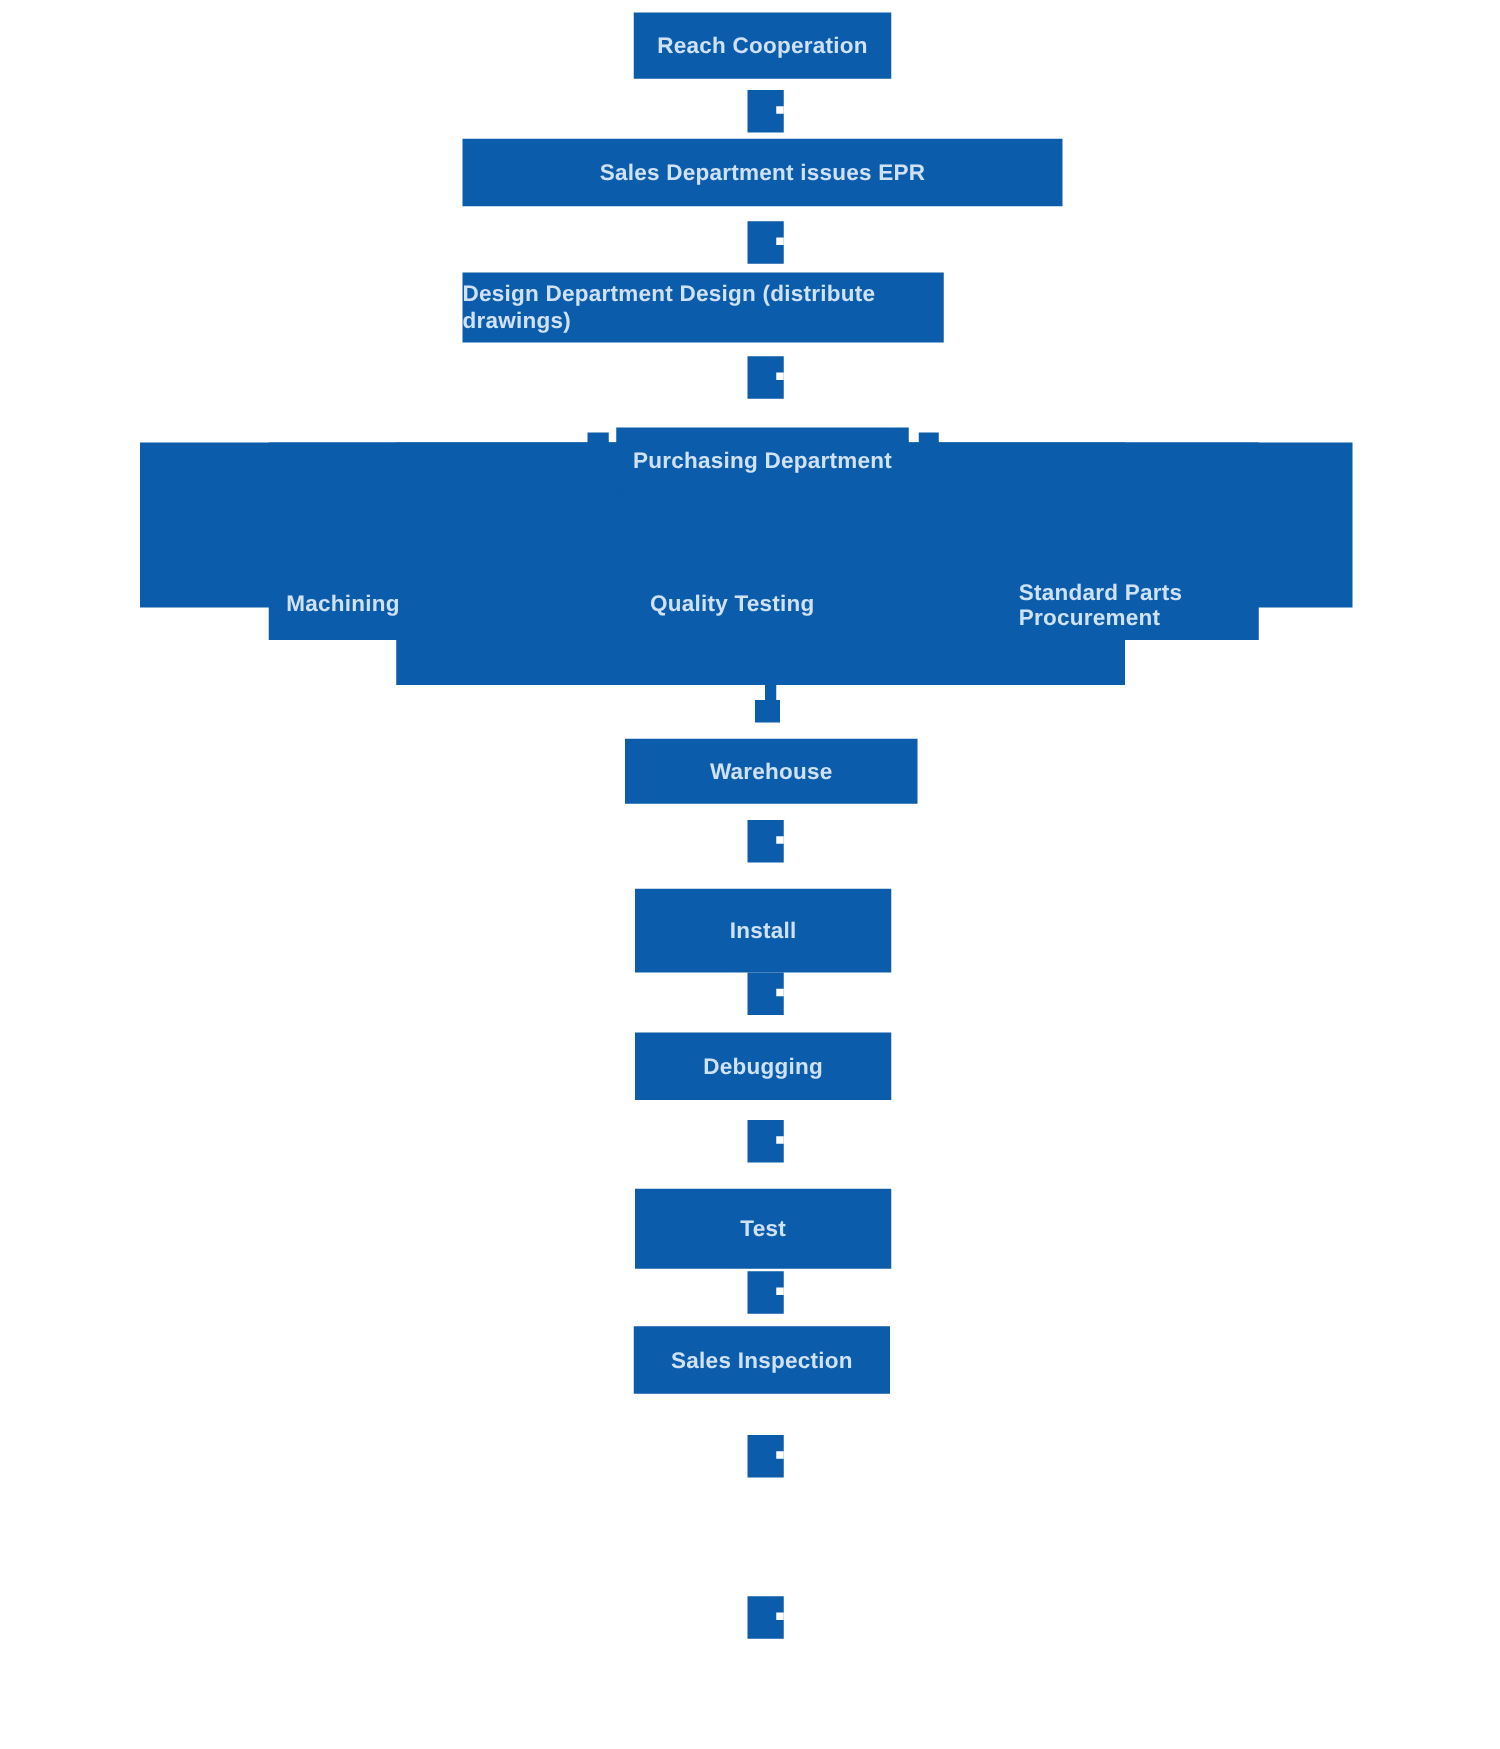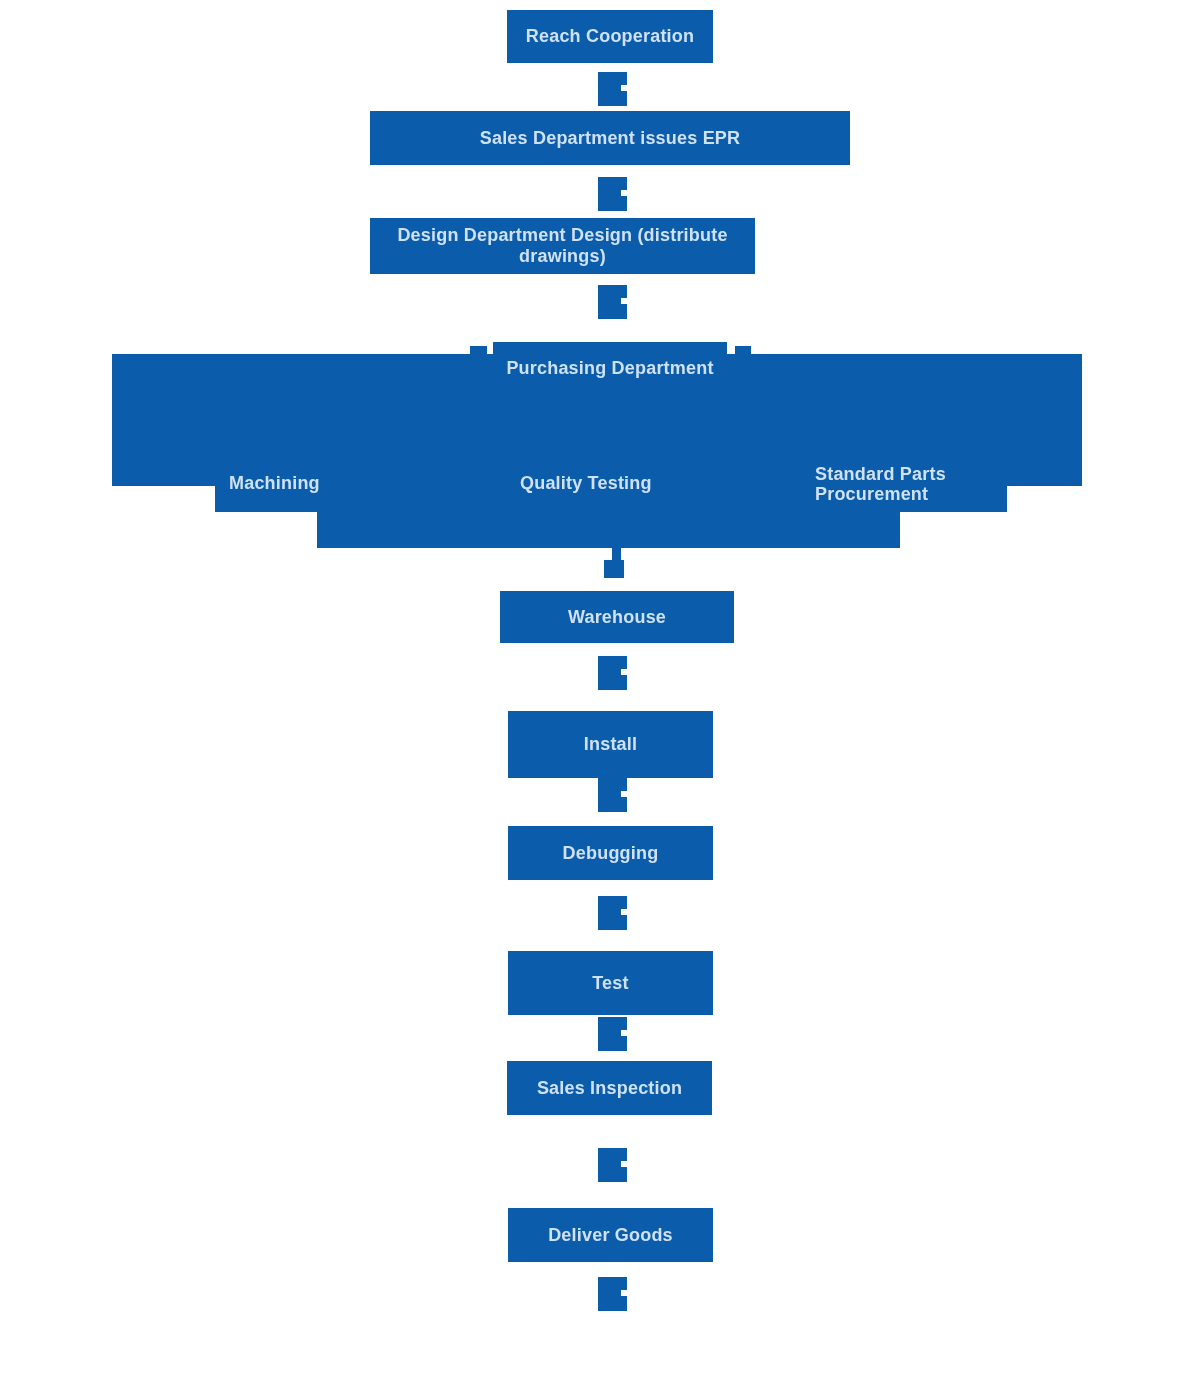--- a/index.html
+++ b/index.html
@@ -16,21 +16,20 @@
     font-family: "Liberation Sans", sans-serif;
     overflow: hidden;
   }
   .node {
     position: absolute;
     background: var(--blue);
     color: var(--text);
     display: flex;
     align-items: center;
     justify-content: center;
-    text-align: center;
     font-size: 18px;
     font-weight: 700;
     letter-spacing: 0.2px;
   }
   .band {
     position: absolute;
     background: var(--blue);
   }
   .band-label {
     position: absolute;
@@ -124,19 +123,16 @@
   <div class="node" style="left:508px; top:951px; width:205px; height:64px">
     <span>Test</span>
   </div>
   <div class="connector" style="top:1017px"></div>
 
   <div class="node" style="left:507px; top:1061px; width:205px; height:54px">
     <span>Sales Inspection</span>
   </div>
   <div class="connector" style="top:1148px"></div>
 
-  <div class="node" style="left:508px; top:1208px; width:205px; height:54px">
-    <span>Deliver Goods</span>
-  </div>
   <div class="connector" style="top:1277px"></div>
 
 
 </div>
 
 </body></html>

